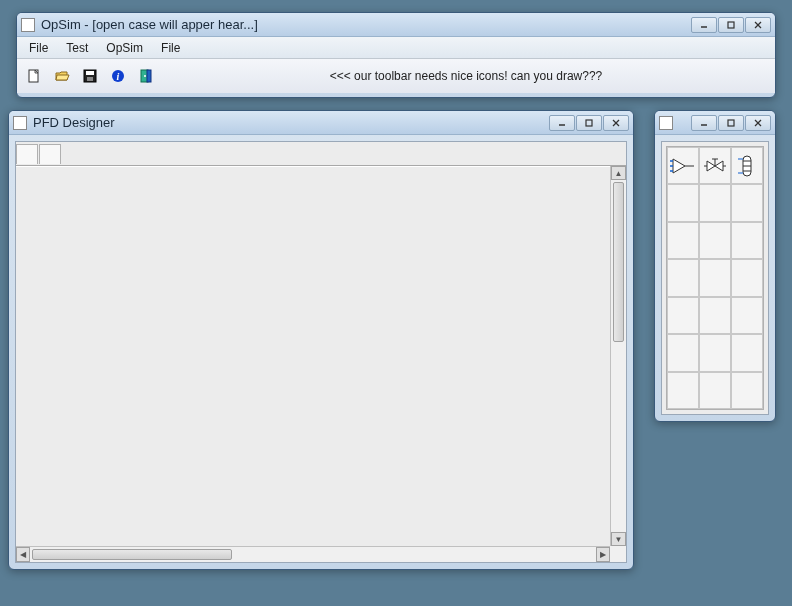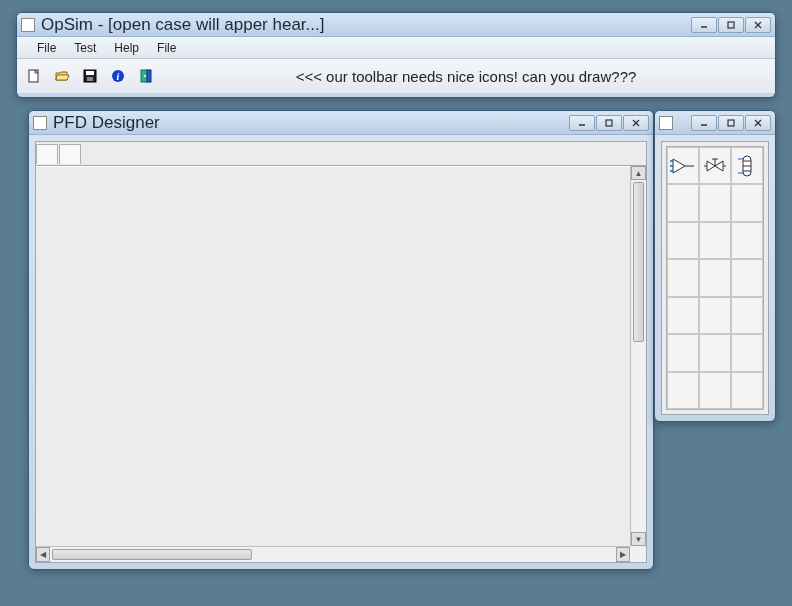--- a/index.html
+++ b/index.html
@@ -33,21 +33,21 @@
     width: 14px;
     height: 14px;
     background: #fff;
     border: 1px solid #888;
     margin-right: 6px;
     flex-shrink: 0;
   }
   .title-text {
     flex: 1;
     color: #1a2a3a;
-    font-size: 17px;
+    font-size: 13px;
     white-space: nowrap;
     overflow: hidden;
   }
   .window-controls {
     display: flex;
     gap: 1px;
   }
   .win-btn {
     width: 26px;
     height: 16px;
@@ -59,21 +59,21 @@
     justify-content: center;
     font-size: 9px;
     color: #333;
     cursor: pointer;
   }
   .win-btn svg { display: block; }
   .menubar {
     height: 22px;
     display: flex;
     align-items: center;
-    padding: 0 12px;
+    padding: 0 4px;
     background: linear-gradient(to bottom, #f0f4f8, #e0e8f0);
     border-bottom: 1px solid #c0c8d0;
     gap: 2px;
   }
   .menu-item {
     padding: 2px 8px;
     color: #222;
     cursor: pointer;
     border-radius: 2px;
   }
@@ -92,21 +92,21 @@
     align-items: center;
     justify-content: center;
     cursor: pointer;
     border: 1px solid transparent;
     border-radius: 2px;
   }
   .toolbar-msg {
     flex: 1;
     text-align: center;
     color: #222;
-    font-size: 15px;
+    font-size: 12px;
   }
   .client {
     position: absolute;
     left: 6px; right: 6px; bottom: 6px;
     background: #ececec;
     border: 1px solid #9aa8b8;
   }
   .pfd-client { top: 30px; }
   .pfd-tabs {
     height: 24px;
@@ -208,21 +208,21 @@
           <svg width="8" height="8">
             <line x1="1" y1="1" x2="7" y2="7" stroke="#333" stroke-width="1.3"></line>
             <line x1="7" y1="1" x2="1" y2="7" stroke="#333" stroke-width="1.3"></line>
           </svg>
         </div>
     </div>
   </div>
   <div class="menubar">
     <div class="menu-item">File</div>
     <div class="menu-item">Test</div>
-    <div class="menu-item">Help</div>
+    <div class="menu-item">OpSim</div>
     <div class="menu-item">File</div>
   </div>
   <div class="toolbar">
     <div class="tool-btn">
       <svg width="16" height="16">
           <rect x="3" y="2" width="9" height="12" fill="#fff" stroke="#333" stroke-width="1"></rect>
           <polyline points="9,2 12,5 9,5 9,2" fill="#ddd" stroke="#333" stroke-width="0.8"></polyline>
         </svg>
     </div>
     <div class="tool-btn">
@@ -248,21 +248,21 @@
       <svg width="16" height="16">
           <rect x="3" y="2" width="7" height="12" fill="#30b090" stroke="#107050"></rect>
           <rect x="9" y="2" width="4" height="12" fill="#2060c0" stroke="#103080"></rect>
           <circle cx="7" cy="8" r="1" fill="#fff"></circle>
         </svg>
     </div>
     <div class="toolbar-msg">&lt;&lt;&lt; our toolbar needs nice icons! can you draw???</div>
   </div>
 </div>
 
-<div class="window" style="left:28px; top:110px; width:626px; height:460px;">
+<div class="window" style="left:8px; top:110px; width:626px; height:460px;">
   <div class="titlebar">
     <div class="title-icon"></div>
     <div class="title-text">PFD Designer</div>
     <div class="window-controls">
       <div class="win-btn">
           <svg width="8" height="8">
             <line x1="1" y1="6" x2="7" y2="6" stroke="#333" stroke-width="1.5"></line>
           </svg>
         </div>
       <div class="win-btn">

